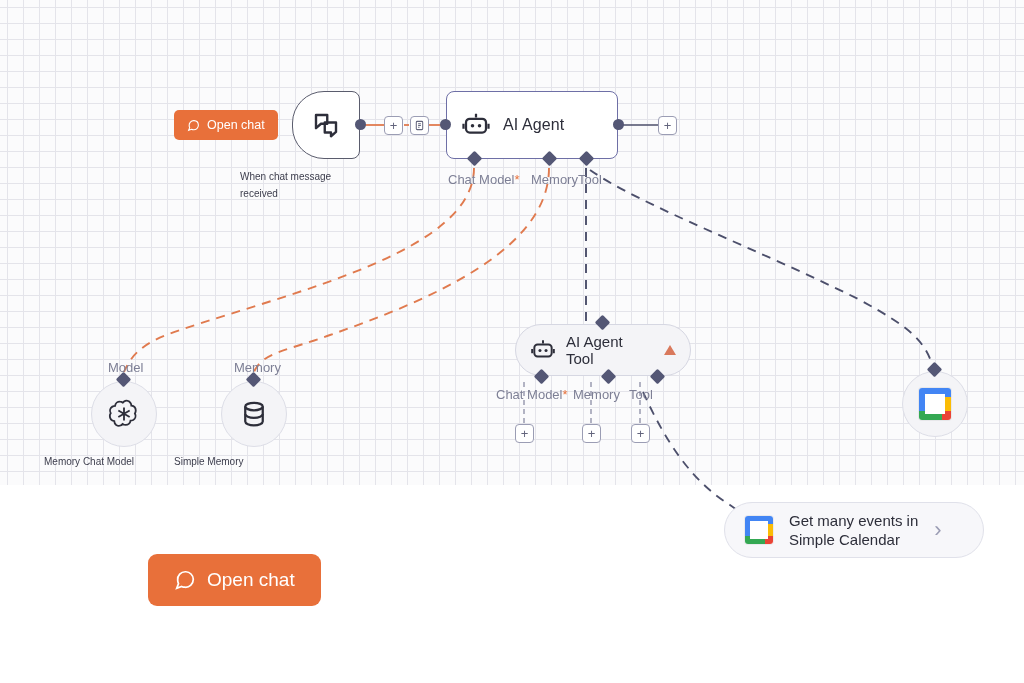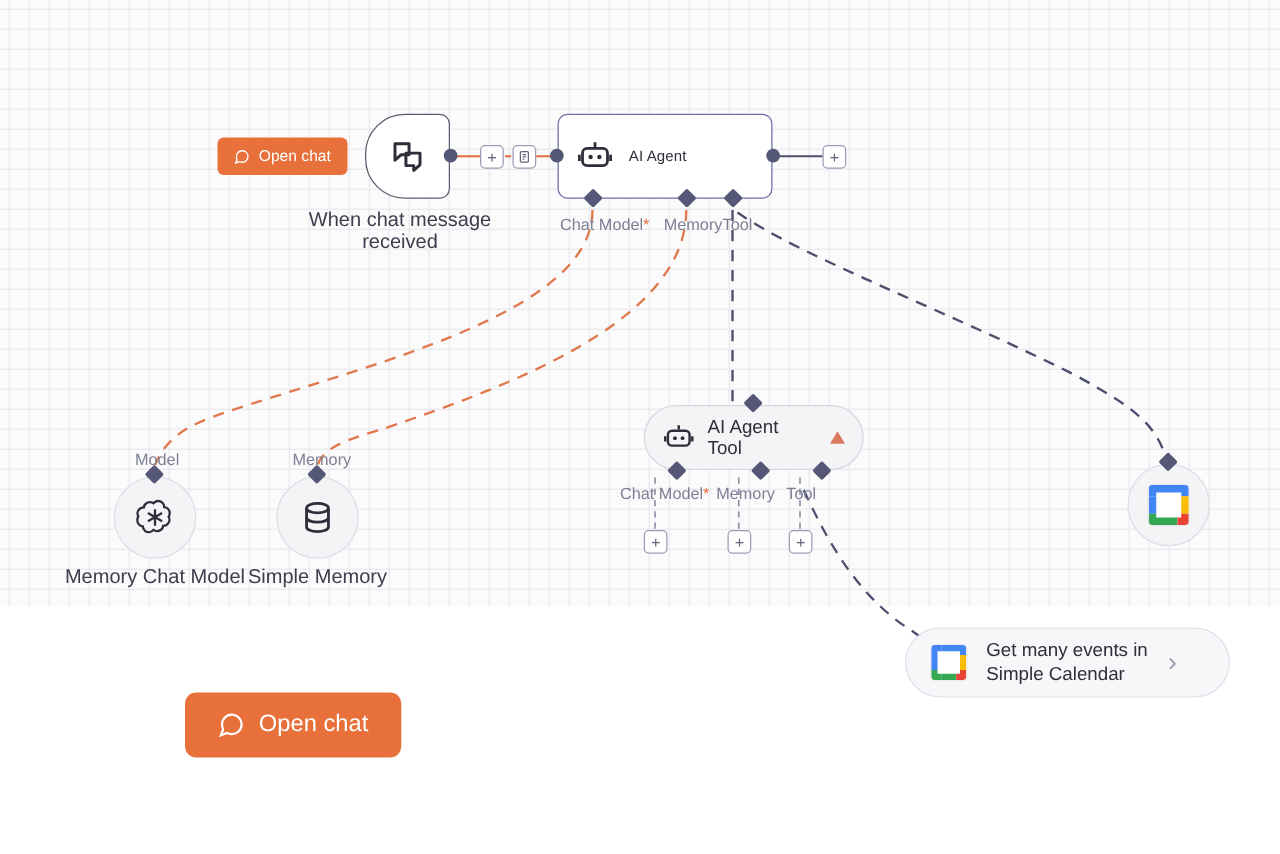--- a/index.html
+++ b/index.html
@@ -55,21 +55,21 @@
   .main-node {
     width: 172px; height: 68px;
     background: #fff;
     border: 1.8px solid #6e6fa6;
     border-radius: 8px;
     display: flex; align-items: center;
     padding-left: 14px;
     gap: 12px;
   }
   .main-node .title {
-    font-size: 12px; color: #2d2e3a; letter-spacing: .1px;
+    font-size: 16px; color: #2d2e3a; letter-spacing: .1px;
   }
 
   
   .pill-node {
     width: 176px; height: 52px;
     background: #f4f4f7;
     border: 1.4px solid #d6d7e2;
     border-radius: 26px;
     display: flex; align-items: center;
     padding: 0 14px; gap: 10px;
@@ -80,22 +80,21 @@
   .circle-node {
     width: 66px; height: 66px; border-radius: 50%;
     background: #f4f4f7;
     border: 1.3px solid #dddee7;
     display: flex; align-items: center; justify-content: center;
   }
 
   
   .caption {
     position: absolute;
-    text-align: center;
-    font-size: 16px;
+    font-size: 10px;
     color: #3c3d4c;
     line-height: 17px;
     white-space: pre-line;
   }
 
   
   .diamond {
     position: absolute;
     width: 11px; height: 11px;
     background: #545775;

